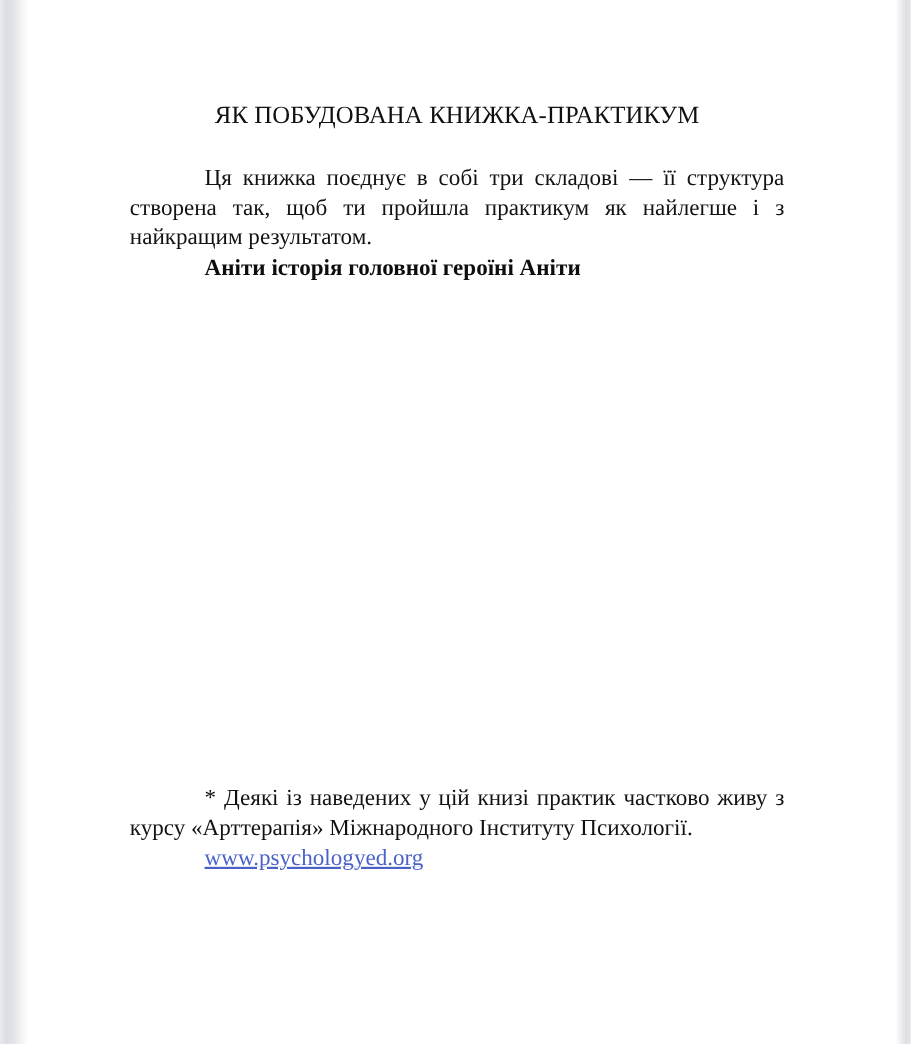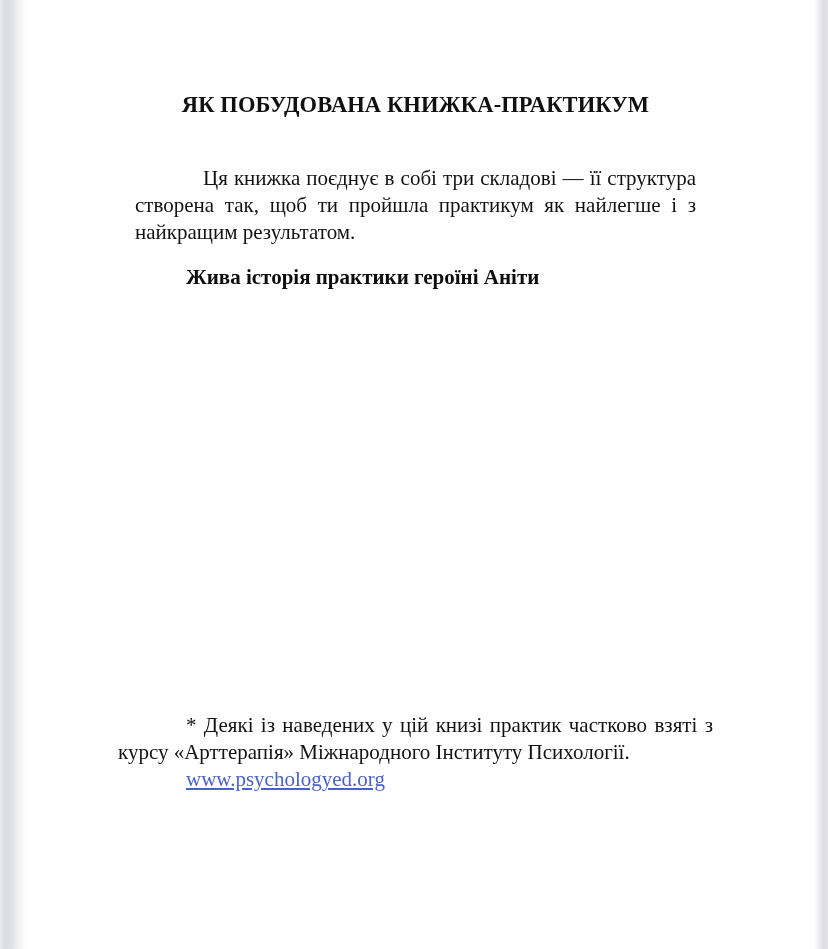--- a/index.html
+++ b/index.html
@@ -65,40 +65,40 @@
     position: absolute;
     left: 92px;           
     top: 0;
     width: 595px;         
   }
 
   .doc-title {
     margin: 0;
     padding: 0;
     font-size: 22.5px;
-    font-weight: bold;
+    font-weight: normal;
     text-align: center;
     letter-spacing: 0.1px;
     color: #101010;
     position: absolute;
     top: 92px;
     left: 0;
     width: 595px;
     line-height: 26px;
   }
 
   .body-block {
     position: absolute;
     top: 148px;
     left: 0;
     width: 595px;
   }
 
   p.para {
-    margin: 17px;
+    margin: 0;
     padding: 0;
     font-size: 21px;
     line-height: 27.2px;
     text-align: justify;
     text-justify: inter-word;
     text-indent: 68px;
     color: #121212;
     hyphens: none;
   }
 
@@ -155,28 +155,28 @@
   <div class="sheet">
 
     <div class="text-column">
 
       <h1 class="doc-title">ЯК ПОБУДОВАНА КНИЖКА-ПРАКТИКУМ</h1>
 
       <div class="body-block">
 
         <p class="para">Ця книжка поєднує в собі три складові — її структура створена так, щоб ти пройшла практикум як найлегше і з найкращим результатом.</p>
 
-        <p class="subhead">Жива історія практики героїні Аніти</p>
+        <p class="subhead">Аніти історія головної героїні Аніти</p>
 
 
 
       </div>
 
       <div class="footnote-block">
-        <p class="footnote">* Деякі із наведених у цій книзі практик частково взяті з курсу «Арттерапія» Міжнародного Інституту Психології.</p>
+        <p class="footnote">* Деякі із наведених у цій книзі практик частково живу з курсу «Арттерапія» Міжнародного Інституту Психології.</p>
         <p class="link-line">
           <a class="site-link" href="#">www.psychologyed.org</a>
         </p>
       </div>
 
     </div>
   </div>
 
   <div class="edge-shadow-right"></div>
 

